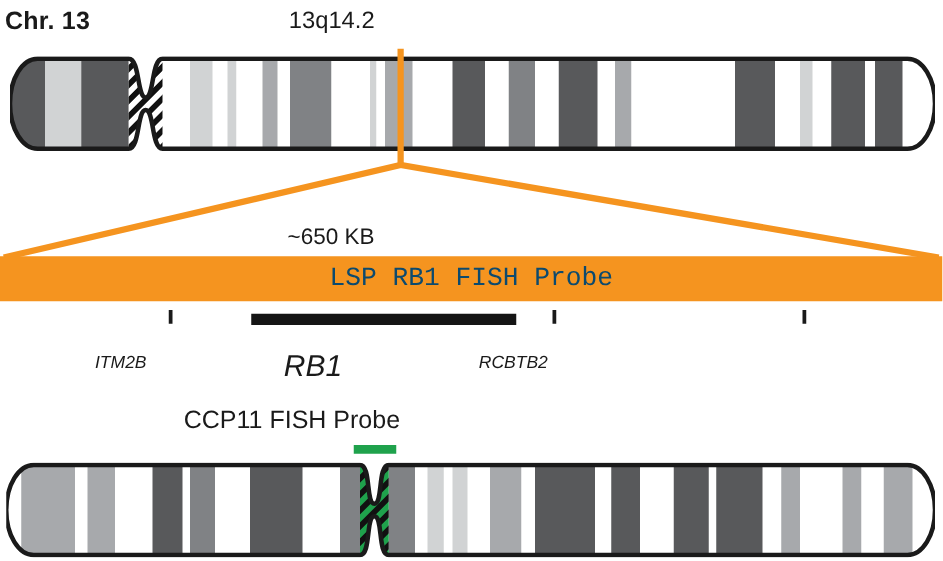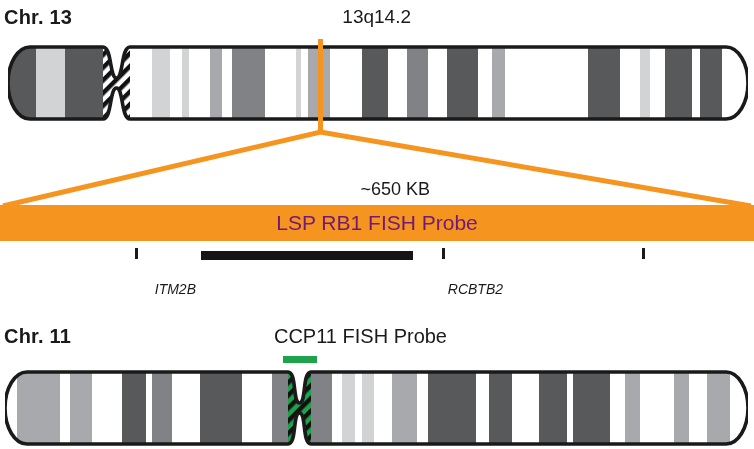--- a/index.html
+++ b/index.html
@@ -1,19 +1,19 @@
 <!DOCTYPE html>
 <html><head>
 <meta charset="utf-8">
 <style>
   html,body{margin:0;padding:0;background:#ffffff;}
   .canvas{position:relative;width:754px;height:449px;background:#ffffff;overflow:hidden;
           font-family:"Liberation Sans",sans-serif;color:#1A1A1A;padding-left:12px;}
   .abs{position:absolute;}
-  .center{text-align:right;}
+  .center{text-align:left;}
   .italic{font-style:italic;margin-top:20px;}
   .chr-title{font-size:20px;font-weight:bold;letter-spacing:.2px;}
   .locus-label{font-size:19px;}
   .size-label{font-size:18px;}
   .probe-bar{display:flex;align-items:center;justify-content:center;}
   .probe-bar span{font-size:21px;color:#3A3A3A;}
   .ccp-label{font-size:20px;}
   .tick{top:248px;width:3px;height:11px;background:#1A1A1A;}
   .glabel{top:261px;width:120px;font-size:14px;}
   #rb1-bar{top:251px;height:9px;background:#151515;}
@@ -63,33 +63,33 @@
       <path d="M 22 2 L 95 2 C 104 2 101.5 33 108.5 33 C 115.5 33 113 2 122 2 L 718 2 A 22 36 0 0 1 718 74 L 122 74 C 113 74 115.5 43 108.5 43 C 101.5 43 104 74 95 74 L 22 74 A 22 36 0 0 1 22 2 Z" fill="none" stroke="#1A1A1A" stroke-width="3.6"></path>
     </svg>
 
   <svg class="abs" id="expansion-overlay" style="left:0;top:0;width:754px;height:449px;pointer-events:none;" viewBox="0 0 754 449">
     <line x1="320.5" y1="39" x2="320.5" y2="133" stroke-width="5" stroke="#F5941F"></line>
     <polyline points="3,206 320.5,132 751,206" fill="none" stroke-width="5" stroke="#F5941F"></polyline>
   </svg>
 
   <div class="abs center size-label" style="left:230px;top:179px;width:200px;">~650 KB</div>
   <div class="abs probe-bar" id="lsp-bar" style="left: 0px; top: 205px; width: 754px; height: 36px; background: rgb(245, 148, 31);">
-    <span style="color: #701a75;">LSP RB1 FISH Probe</span>
+    <span style="color: #0c4a6e; font-family: Liberation Mono, monospace;">LSP RB1 FISH Probe</span>
   </div>
 
   <div class="abs tick" style="left: 134.5px;"></div>
   <div class="abs tick" style="left: 441.5px;"></div>
   <div class="abs tick" style="left: 641.5px;"></div>
 
   <div class="abs center italic glabel" style="left: 76px;">ITM2B</div>
   <div class="abs center italic glabel" style="left: 383px;">RCBTB2</div>
 
   <div class="abs" id="rb1-bar" style="left: 201px; width: 212px;"></div>
+  <div class="abs center italic" id="rb1-label" style="left: 227px;">RB1</div>
 
-  <div class="abs chr-title" style="left:4px;top:325px;">Chr. 11</div>
   <div class="abs center ccp-label" style="left:147px;top:325px;width:300px;">CCP11 FISH Probe</div>
   <div class="abs" id="ccp11-bar" style="left: 283px; width: 34px; background: rgb(31, 162, 76);"></div>
 
   <svg class="abs" id="chr11-svg" style="left:5px;top:370px;width:743px;height:76px;" viewBox="0 0 743 76">
       <defs>
         <pattern id="hatch-chr11" patternUnits="userSpaceOnUse" width="9" height="9" patternTransform="rotate(45)">
           <rect width="9" height="9" fill="#1FA24C"></rect>
           <rect width="4.5" height="9" fill="#111111"></rect>
         </pattern>
         <clipPath id="hatch-chr11-clip">

